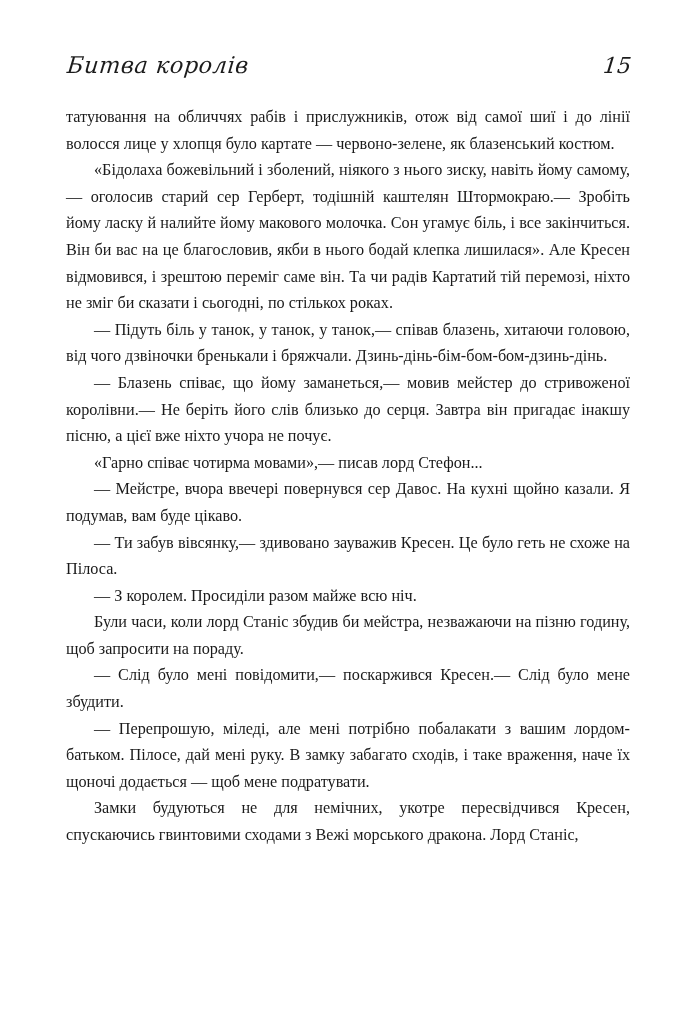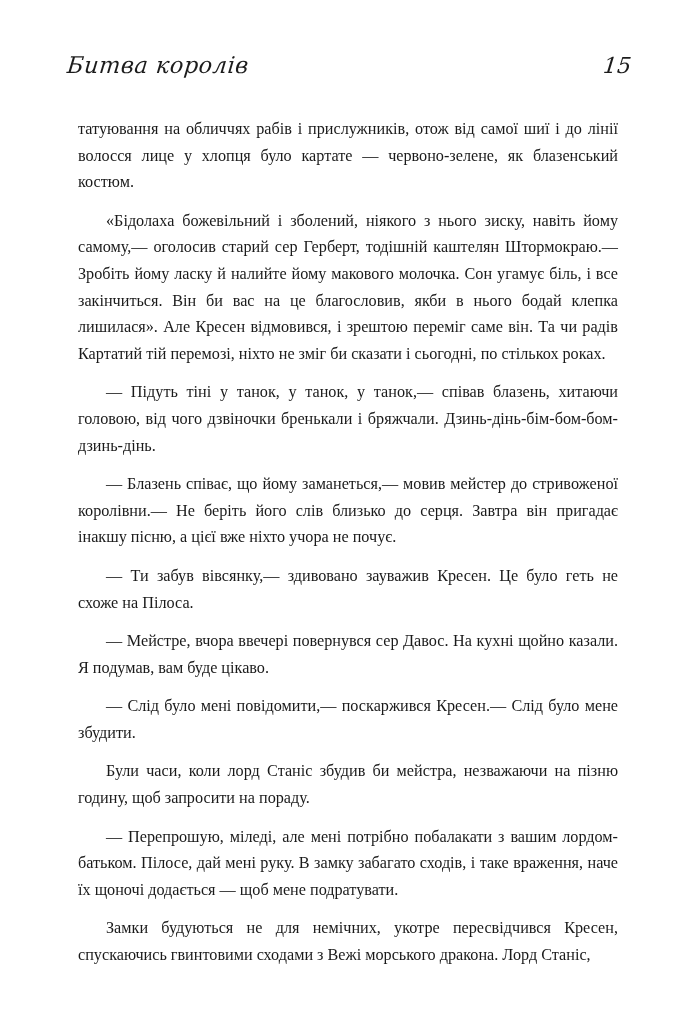--- a/index.html
+++ b/index.html
@@ -64,44 +64,46 @@
     width: 564px;
     font-size: 16.2px;
     line-height: 26.6px;
     text-align: justify;
     text-justify: inter-word;
     -webkit-hyphens: manual;
     hyphens: manual;
   }
 
   .body-text p {
-    margin: 12px;
+    margin: 0;
     text-indent: 28px;
   }
 
   .body-text p.no-indent {
     text-indent: 0;
   }
 </style>
 </head>
 <body>
 
 <div class="page">
 
   <div class="running-head">
     <span class="running-head-title">Битва королів</span>
     <span class="running-head-folio">15</span>
   </div>
 
   <div class="body-text">
       <p class="no-indent">татуювання на обличчях рабів і прислужників, отож від самої шиї і до лінії волосся лице у хлопця було картате — червоно-зелене, як блазенський костюм.</p>
       <p>«Бідолаха божевільний і зболений, ніякого з нього зиску, навіть йому самому,— оголосив старий сер Герберт, тодішній каштелян Штормокраю.— Зробіть йому ласку й налийте йому макового молочка. Сон угамує біль, і все закінчиться. Він би вас на це благословив, якби в нього бодай клепка лишилася». Але Кресен відмовився, і зрештою переміг саме він. Та чи радів Картатий тій перемозі, ніхто не зміг би сказати і сьогодні, по стількох роках.</p>
-      <p>— Підуть тіні у танок, у танок, у танок,— співав блазень, хитаючи головою, від чого дзвіночки бренькали і бряжчали. Дзинь-дінь-бім-бом-бом-дзинь-дінь.</p>
+      <p>— Підуть біль у танок, у танок, у танок,— співав блазень, хитаючи головою, від чого дзвіночки бренькали і бряжчали. Дзинь-дінь-бім-бом-бом-дзинь-дінь.</p>
       <p>— Блазень співає, що йому заманеться,— мовив мейстер до стривоженої королівни.— Не беріть його слів близько до серця. Завтра він пригадає інакшу пісню, а цієї вже ніхто учора не почує.</p>
+      <p>«Гарно співає чотирма мовами»,— писав лорд Стефон...</p>
+      <p>— Мейстре, вчора ввечері повернувся сер Давос. На кухні щойно казали. Я подумав, вам буде цікаво.</p>
       <p>— Ти забув вівсянку,— здивовано зауважив Кресен. Це було геть не схоже на Пілоса.</p>
-      <p>— Мейстре, вчора ввечері повернувся сер Давос. На кухні щойно казали. Я подумав, вам буде цікаво.</p>
+      <p>— З королем. Просиділи разом майже всю ніч.</p>
+      <p>Були часи, коли лорд Станіс збудив би мейстра, незважаючи на пізню годину, щоб запросити на пораду.</p>
       <p>— Слід було мені повідомити,— поскаржився Кресен.— Слід було мене збудити.</p>
-      <p>Були часи, коли лорд Станіс збудив би мейстра, незважаючи на пізню годину, щоб запросити на пораду.</p>
       <p>— Перепрошую, міледі, але мені потрібно побалакати з вашим лордом-батьком. Пілосе, дай мені руку. В замку забагато сходів, і таке враження, наче їх щоночі додається — щоб мене подратувати.</p>
       <p>Замки будуються не для немічних, укотре пересвідчився Кресен, спускаючись гвинтовими сходами з Вежі морського дракона. Лорд Станіс,</p>
     </div>
 
 </div>
 
 </body></html>

